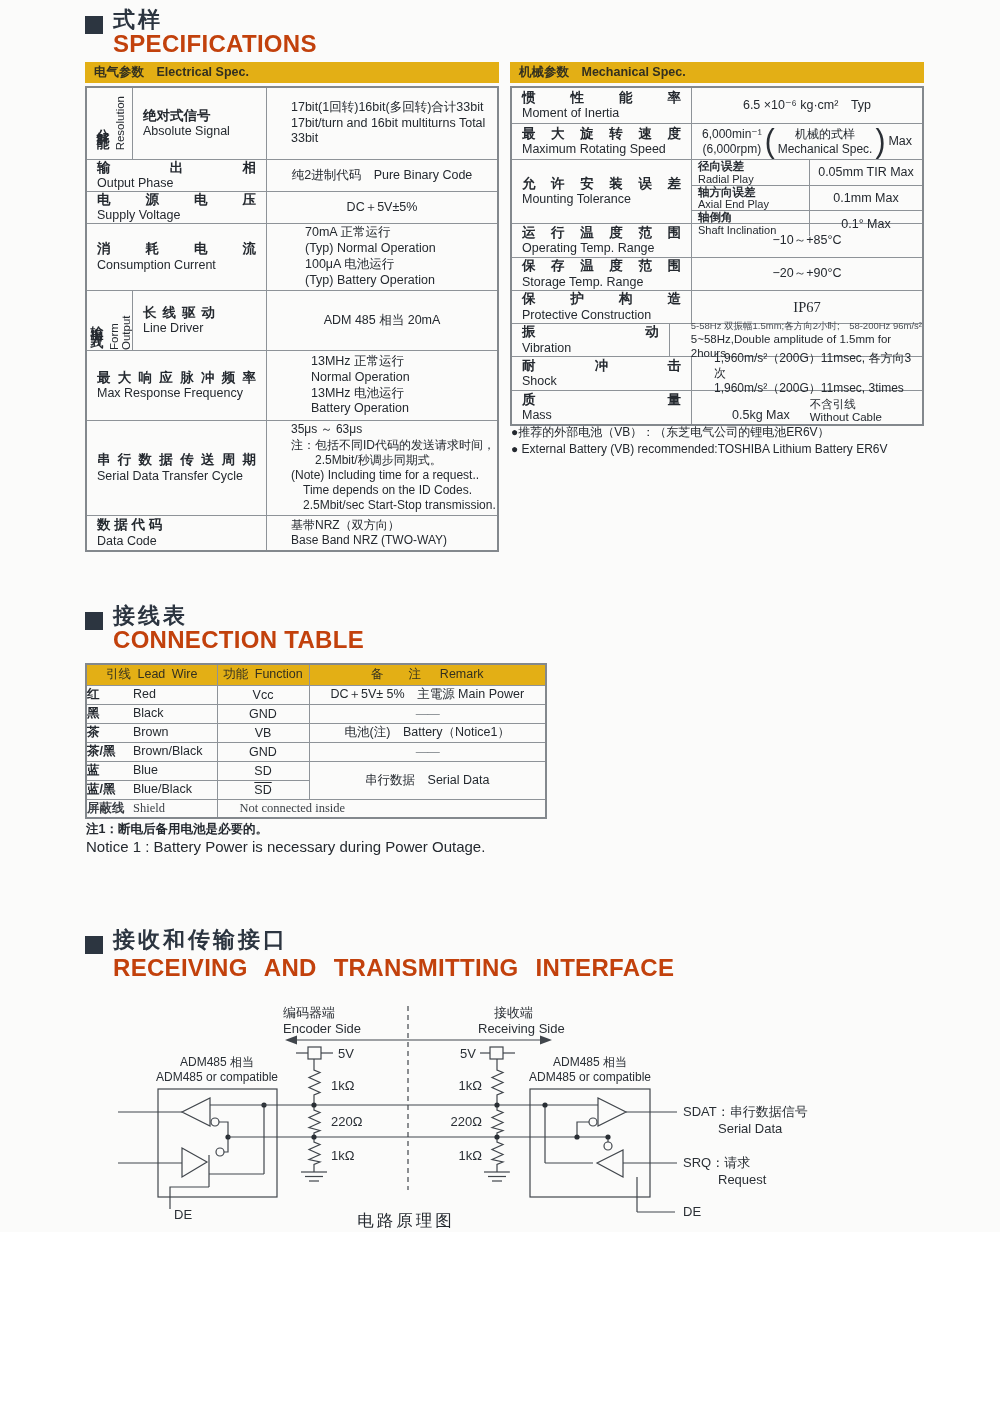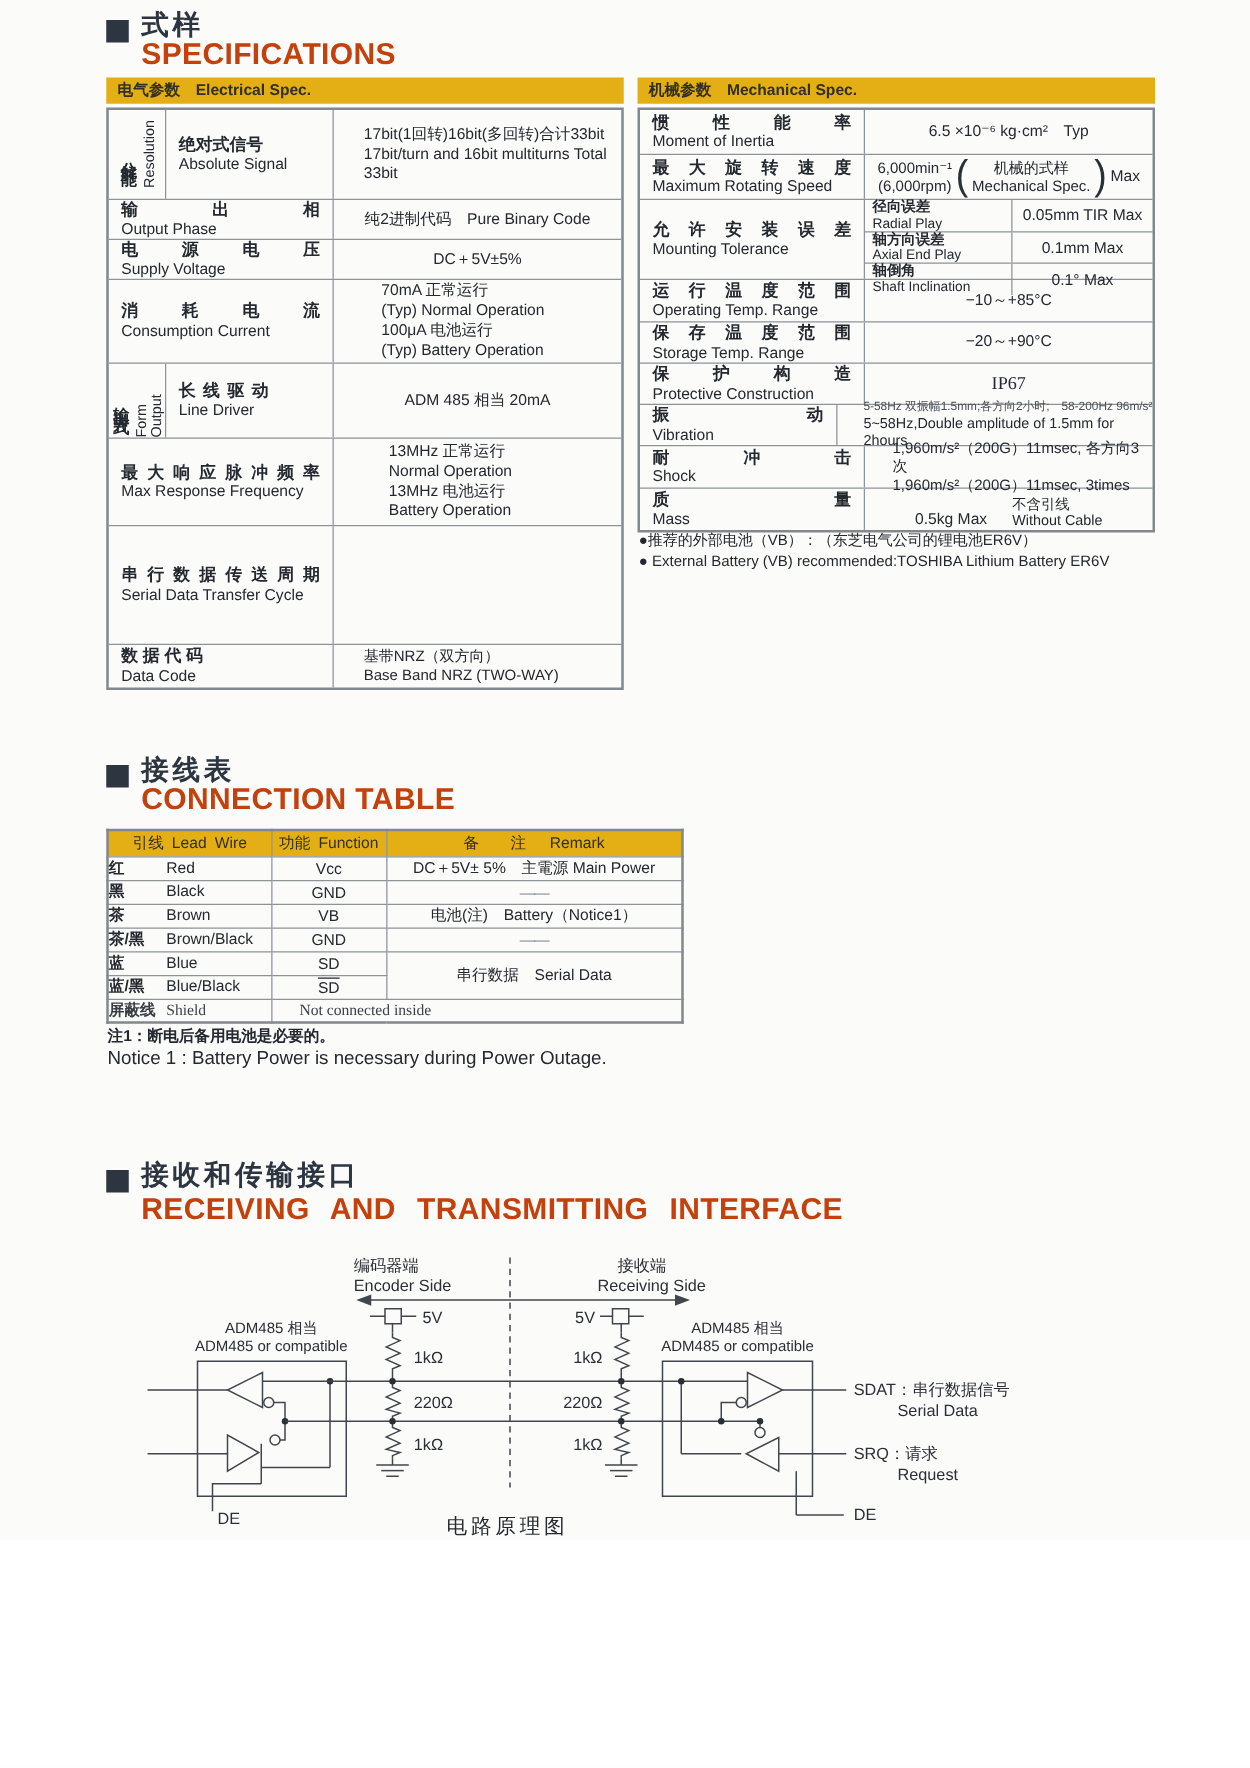--- a/index.html
+++ b/index.html
@@ -156,20 +156,28 @@
           <div>13MHz 电池运行</div>
           <div>Battery Operation</div>
         </div>
       </div>
 
       <div class="row" style="height:95px;">
         <div class="lab">
           <div class="cnj">串 行 数 据 传 送 周 期</div>
           <div class="enl">Serial Data Transfer Cycle</div>
         </div>
+        <div class="val left" style="padding-left:8px;font-size:12px;">
+          <div>35μs ～ 63μs</div>
+          <div>注：包括不同ID代码的发送请求时间，</div>
+          <div>　　2.5Mbit/秒调步同期式。</div>
+          <div>(Note) Including time for a request..</div>
+          <div>　Time depends on the ID Codes.</div>
+          <div>　2.5Mbit/sec Start-Stop transmission.</div>
+        </div>
       </div>
 
       <div class="row" style="height:35px;">
         <div class="lab">
           <div class="cnp">数 据 代 码</div>
           <div class="enl">Data Code</div>
         </div>
         <div class="val left" style="padding-left:8px;font-size:12px;">
           <div>基带NRZ（双方向）</div>
           <div>Base Band NRZ (TWO-WAY)</div>

